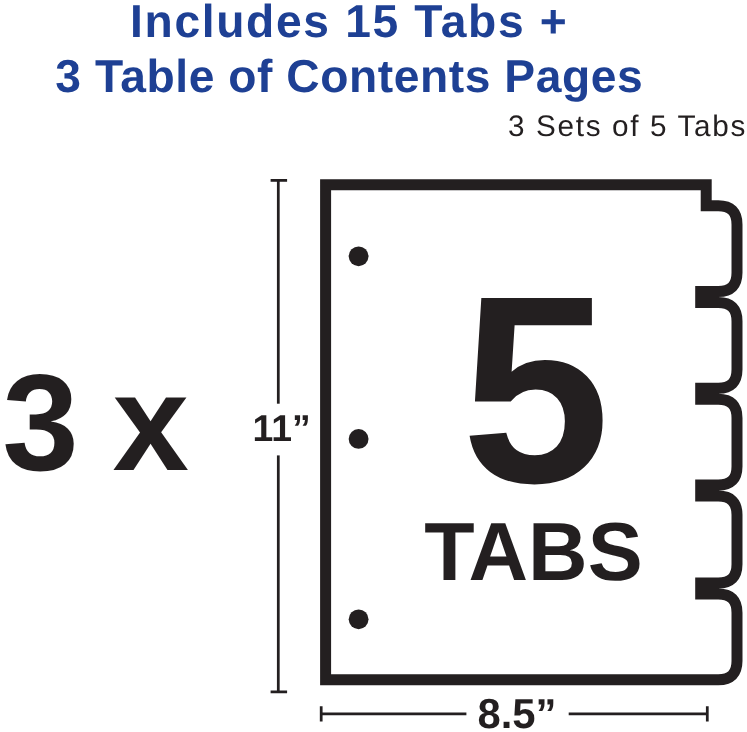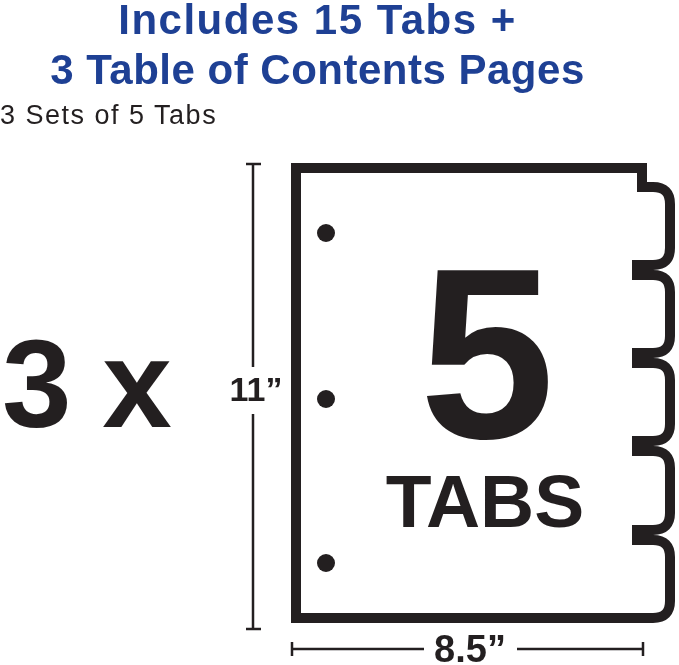--- a/index.html
+++ b/index.html
@@ -40,21 +40,21 @@
     top: 48px;
     font-size: 42px;
     line-height: 44px;
     letter-spacing: 0.5px;
   }
   .sub {
     position: absolute;
     top: 100px;
     left: 0;
     width: 679px;
-    text-align: left;
+    text-align: right;
     color: #231f20;
     font-weight: 400;
     font-size: 27px;
     line-height: 30px;
     letter-spacing: 1.5px;
     white-space: nowrap;
   }
   svg.diagram {
     position: absolute;
     top: 0; left: 0;

